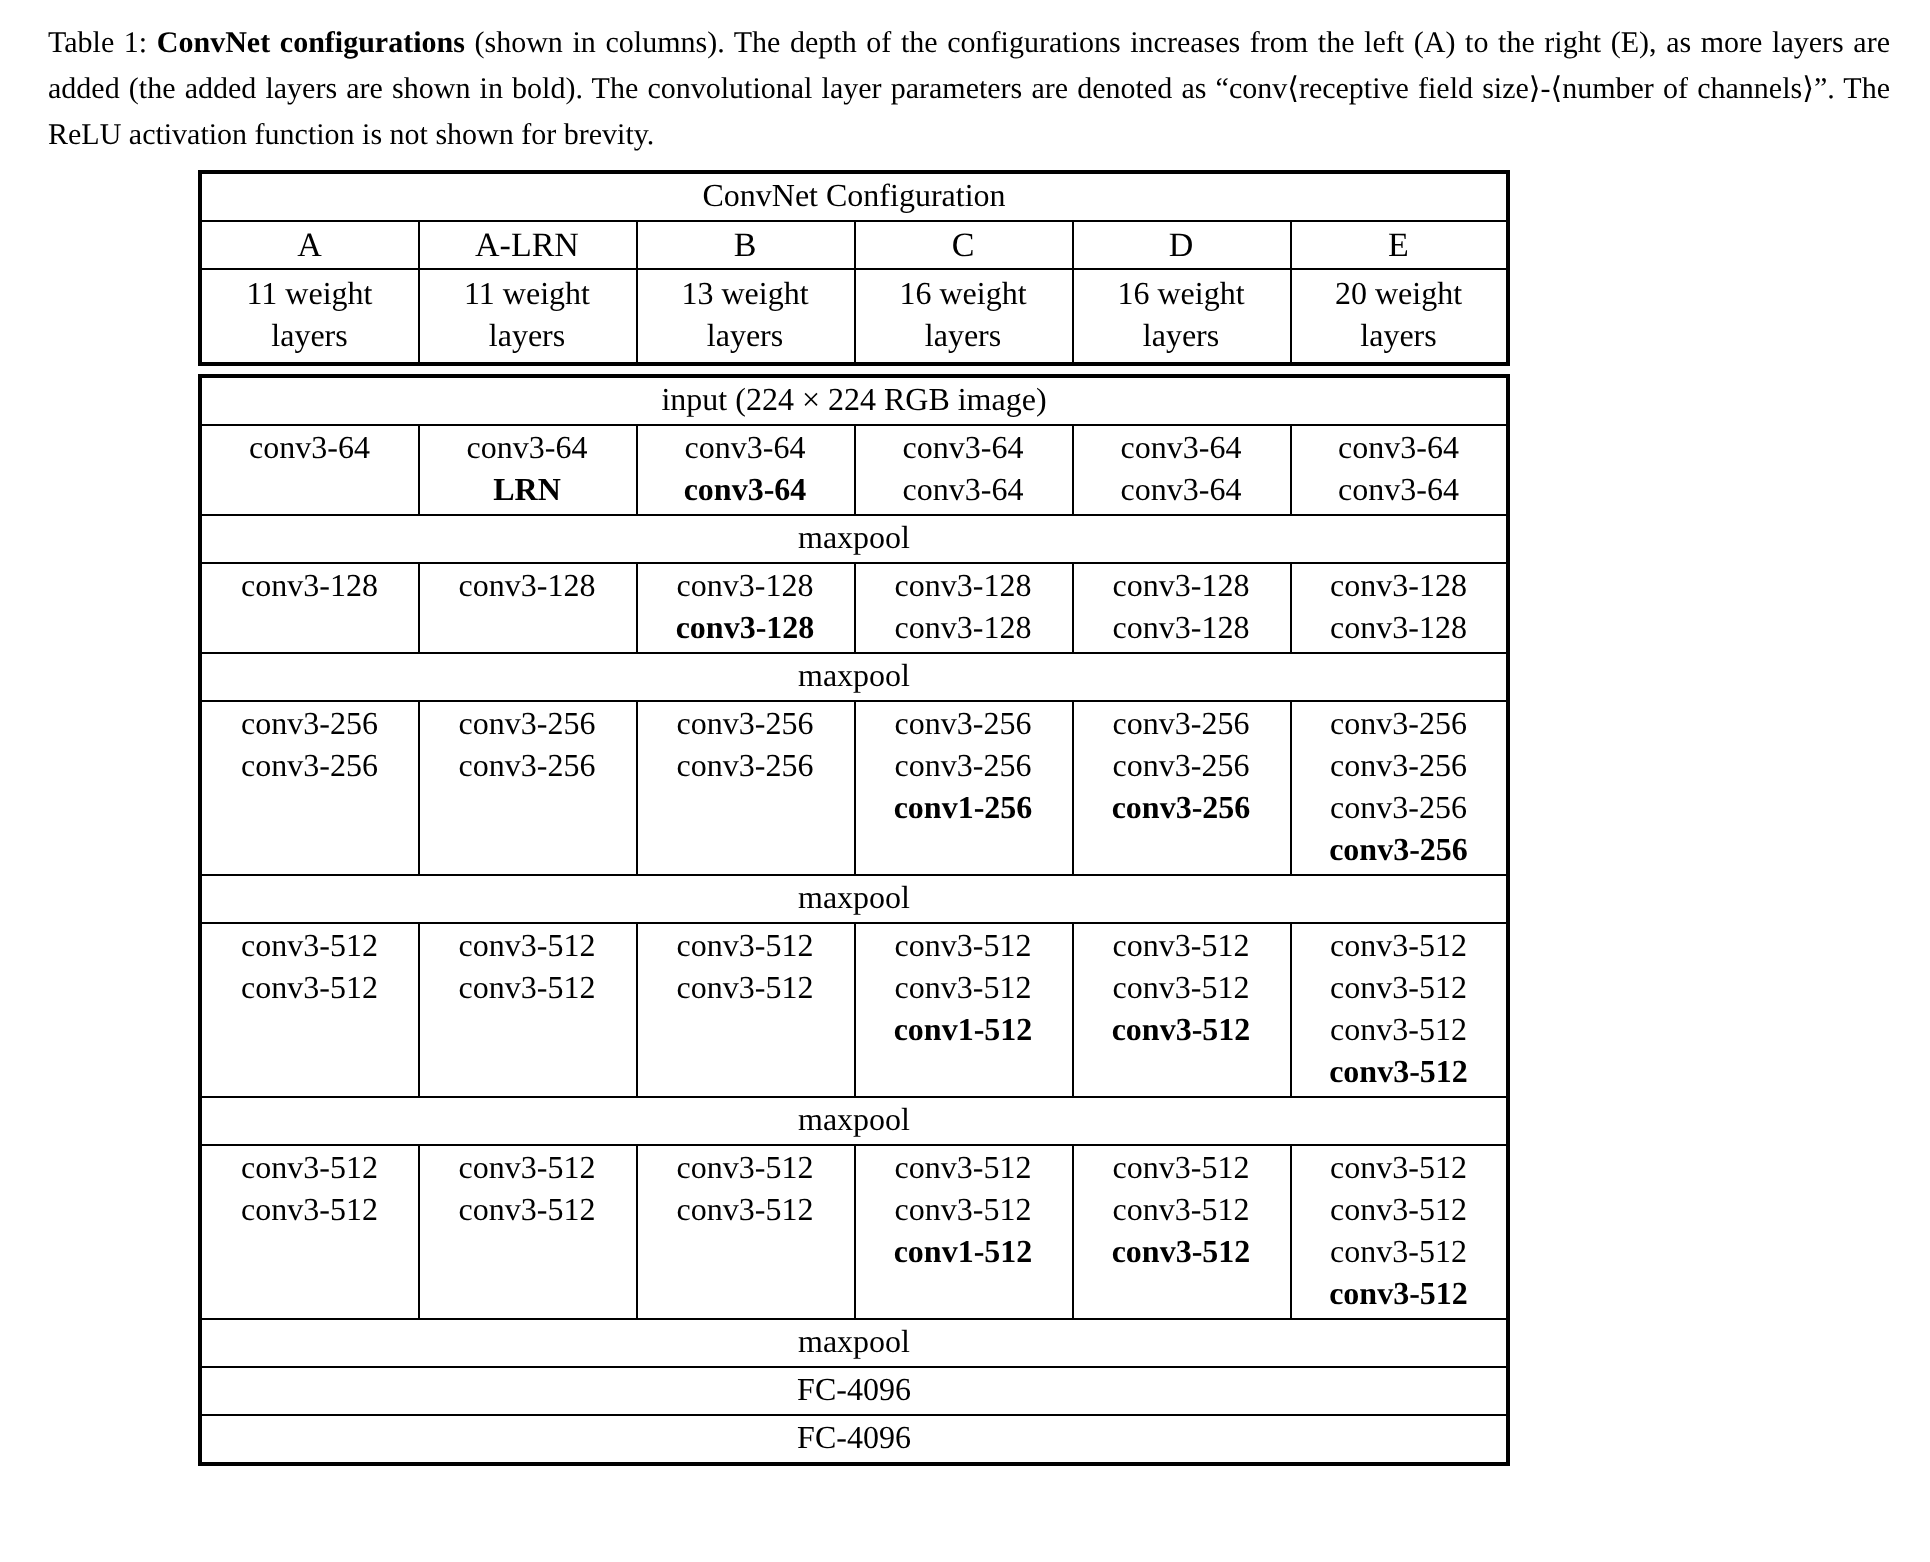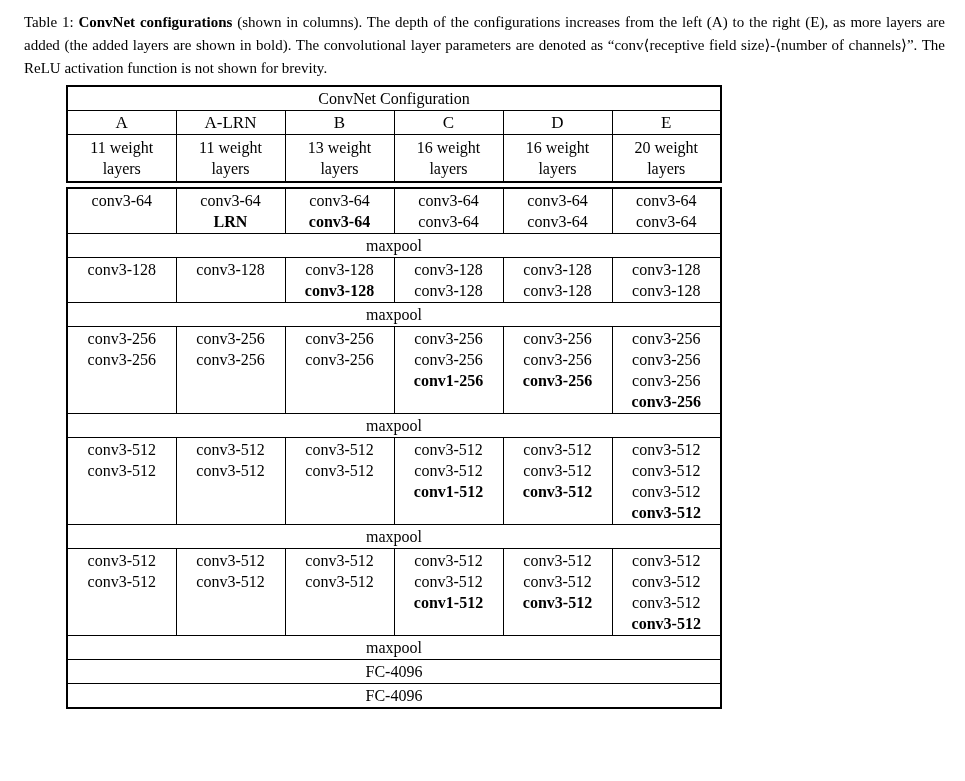--- a/index.html
+++ b/index.html
@@ -14,21 +14,21 @@
   }
   .caption {
     margin: 11px 20px 0 24px;
     width: 921px;
     font-size: 15px;
     line-height: 23px;
     text-align: justify;
   }
   .caption b { font-weight: bold; }
   .tablewrap {
-    margin: 5px 0 0 66px;
+    margin: 5px 0 0 99px;
     width: 656px;
   }
   table {
     border-collapse: collapse;
     width: 100%;
     table-layout: fixed;
     font-size: 16px;
     line-height: 21px;
   }
   table.head-tbl { border: 2px solid #000; }
@@ -82,20 +82,23 @@
 layers</td>
           <td class="weight-cell">20 weight
 layers</td>
         </tr>
       </tbody>
     </table>
 
     <table class="body-tbl">
       <tbody id="conv-body">
           <tr>
+            <td colspan="6" class="span-row">input (224 × 224 RGB image)</td>
+          </tr>
+          <tr>
             <td class="conv-cell">
               <div>conv3-64</div>
             </td>
             <td class="conv-cell">
               <div>conv3-64</div>
               <div class="bold">LRN</div>
             </td>
             <td class="conv-cell">
               <div>conv3-64</div>
               <div class="bold">conv3-64</div>

